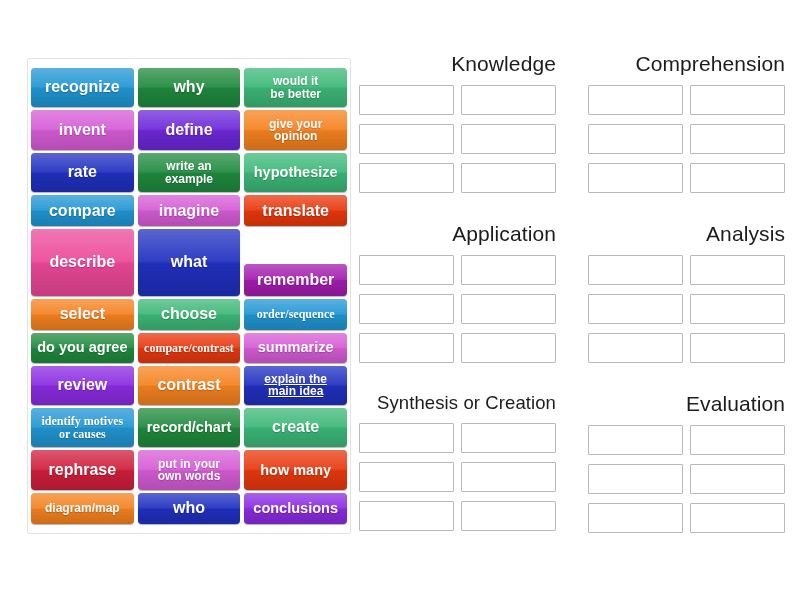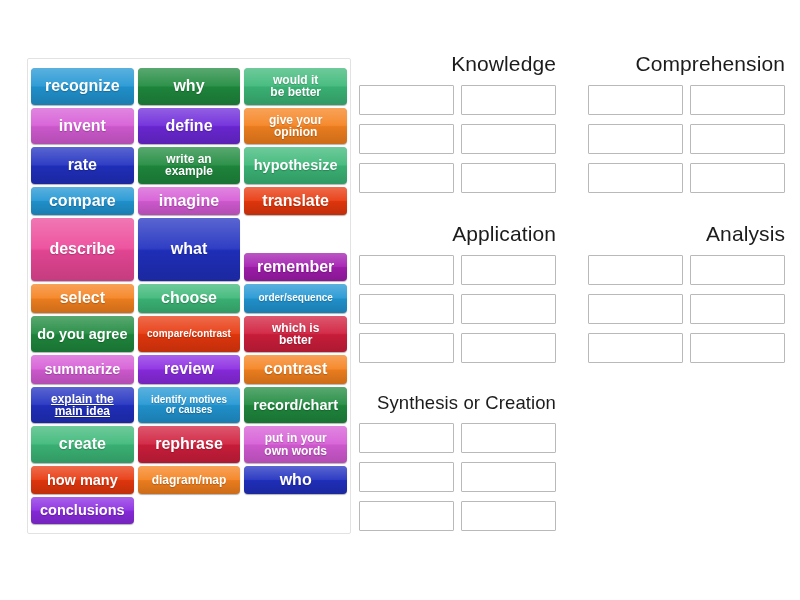--- a/index.html
+++ b/index.html
@@ -61,21 +61,21 @@
         rgba(0,0,0,0.05) 52%,
         rgba(0,0,0,0.17) 100%);
     pointer-events: none;
   }
   .tile span { position: relative; z-index: 2; display: block; }
 
   
   .fs-lg  { font-size: 16px; }
   .fs-md  { font-size: 14.5px; }
   .fs-sm  { font-size: 12px; }
-  .fs-xs  { font-size: 10px; }
+  .fs-xs  { font-size: 12px; font-family: Liberation Serif, serif; }
 
   
   #groups {
     position: absolute;
     left: 345px; top: 52px;
     width: 440px; height: 500px;
     display: grid;
     grid-template-columns: 1fr 1fr;
     grid-template-rows: repeat(3, 1fr);
     column-gap: 18px;
@@ -164,23 +164,20 @@
         </div>
         <div class="tile fs-xs" style="background: rgb(33, 150, 211);">
           <span>order/sequence</span>
         </div>
         <div class="tile fs-md" style="background: rgb(31, 138, 62);">
           <span>do you agree</span>
         </div>
         <div class="tile fs-xs" style="background: rgb(232, 56, 13);">
           <span>compare/contrast</span>
         </div>
-        <div class="tile fs-sm" style="background: rgb(208, 30, 60);">
-          <span>which is<br>better</span>
-        </div>
         <div class="tile fs-md" style="background: rgb(214, 92, 214);">
           <span>summarize</span>
         </div>
         <div class="tile fs-lg" style="background: rgb(139, 43, 226);">
           <span>review</span>
         </div>
         <div class="tile fs-lg" style="background: rgb(245, 130, 31);">
           <span>contrast</span>
         </div>
         <div class="tile fs-sm" style="background: rgb(32, 48, 192); text-decoration: underline;">
@@ -265,15 +262,26 @@
         <div class="group-title narrow">Synthesis or Creation</div>
         <div class="dropzones">
           <div class="dropzone"></div>
           <div class="dropzone"></div>
           <div class="dropzone"></div>
           <div class="dropzone"></div>
           <div class="dropzone"></div>
           <div class="dropzone"></div>
         </div>
       </div>
+      <div class="group">
+        <div class="group-title">Evaluation</div>
+        <div class="dropzones">
+          <div class="dropzone"></div>
+          <div class="dropzone"></div>
+          <div class="dropzone"></div>
+          <div class="dropzone"></div>
+          <div class="dropzone"></div>
+          <div class="dropzone"></div>
+        </div>
+      </div>
     </div>
 
 </div>
 
 </body></html>

